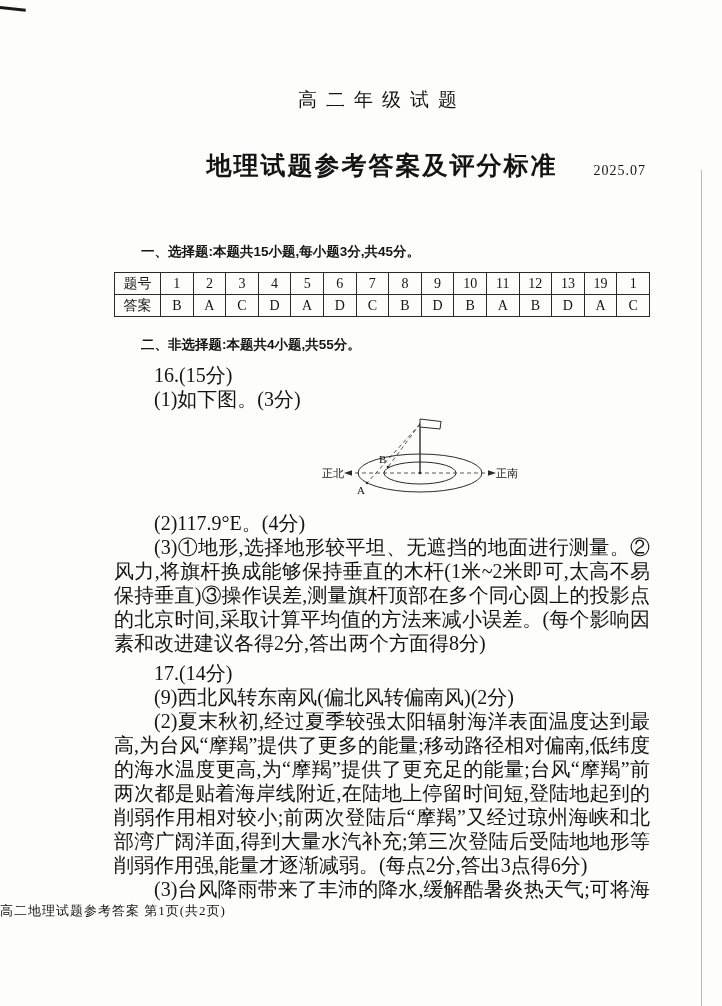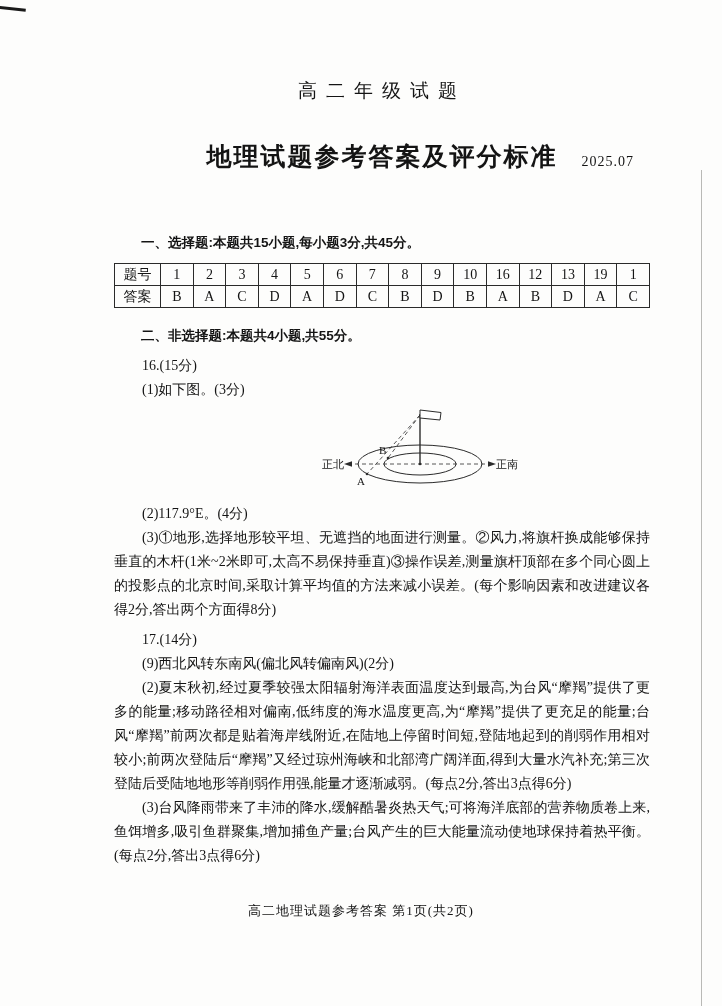--- a/index.html
+++ b/index.html
@@ -7,38 +7,38 @@
   .page {
     position:relative;
     width:722px; height:1006px;
     margin:0 auto;
     background:#fdfdfc;
     color:#141414;
     font-family:"Liberation Serif","DejaVu Serif",serif;
     display:flex; flex-direction:column;
     overflow:hidden;
   }
-  .content { flex:1 1 auto; overflow:hidden; padding:0 72px 0 114px; }
+  .content { flex:1 1 auto; overflow:hidden; padding:0 72px 0 114px;margin-top:9px; }
 
   .grade-title {
     margin-top:78px;
     text-align:center;
     font-size:19px;
     letter-spacing:9px;
   }
   .title-row { position:relative; margin-top:36px; text-align:center; }
   .main-title {
     font-size:25px;
     font-weight:bold;
     letter-spacing:2px;
   }
-  .date { position:absolute; right:16px; bottom:3px; font-size:14px; letter-spacing:1px; }
+  .date { position:absolute; right:4px; bottom:3px; font-size:14px; letter-spacing:1px; }
 
   .para, .sec-heading {
-    font-size:14px;
+    font-size:20px;
     line-height:24px;
     text-indent:2em;
     text-align:justify;
   }
   .sec-heading { font-weight:bold; font-family:"Liberation Sans","DejaVu Sans",sans-serif; font-size:13.5px; }
   .sec1-heading { margin-top:58px; }
   .sec2-heading { margin-top:16px; }
   .q-number { margin-top:6px; }
 
   .answer-table {
@@ -61,21 +61,21 @@
   .figure-wrap { margin:4px 0 2px 206px; height:94px; }
   .fig-ln   { fill:none; stroke:#2b2b2b; stroke-width:1; }
   .fig-pole { fill:none; stroke:#2b2b2b; stroke-width:1.4; }
   .fig-dash { fill:none; stroke:#2b2b2b; stroke-width:0.8; stroke-dasharray:4 3; }
   .fig-fill { fill:#2b2b2b; stroke:none; }
   .fig-flag { fill:#ffffff; stroke:#2b2b2b; stroke-width:1; }
   svg text  { font-size:11px; fill:#141414; font-family:"Liberation Serif","DejaVu Serif",serif; }
 
   .footer {
     flex:0 0 auto;
-    text-align:center;
+    text-align:left;
     font-size:13px;
     margin-bottom:86px;
     letter-spacing:1px;
   }
 
   .artifact-top-left {
     position:absolute; left:0; top:6px;
     width:26px; height:3px;
     background:#1a1a1a;
     transform:rotate(6deg);
@@ -111,21 +111,21 @@
         <td>1</td>
         <td>2</td>
         <td>3</td>
         <td>4</td>
         <td>5</td>
         <td>6</td>
         <td>7</td>
         <td>8</td>
         <td>9</td>
         <td>10</td>
-        <td>16</td>
+        <td>11</td>
         <td>12</td>
         <td>13</td>
         <td>19</td>
         <td>1</td>
       </tr>
       <tr>
         <td class="rowlabel">答案</td>
         <td>B</td>
         <td>A</td>
         <td>C</td>

